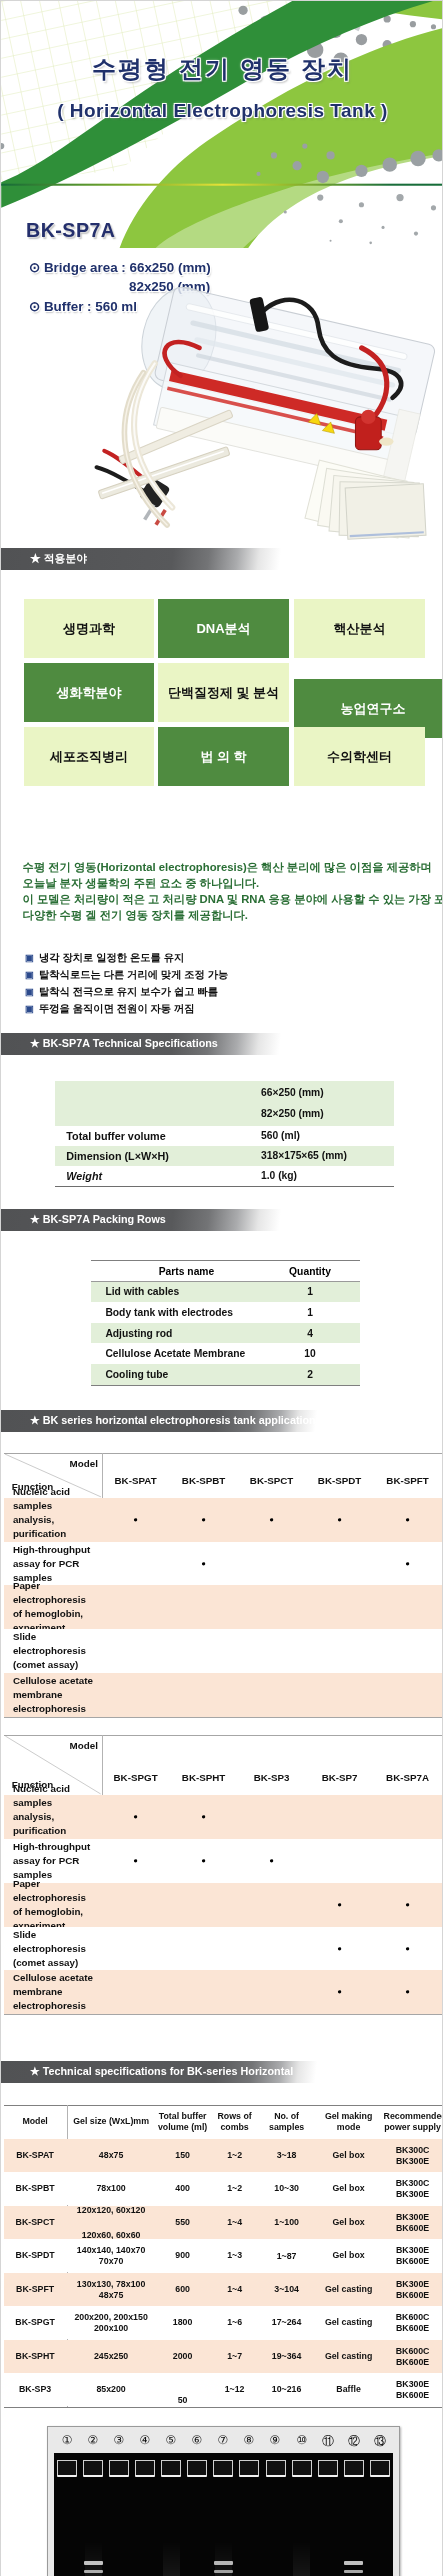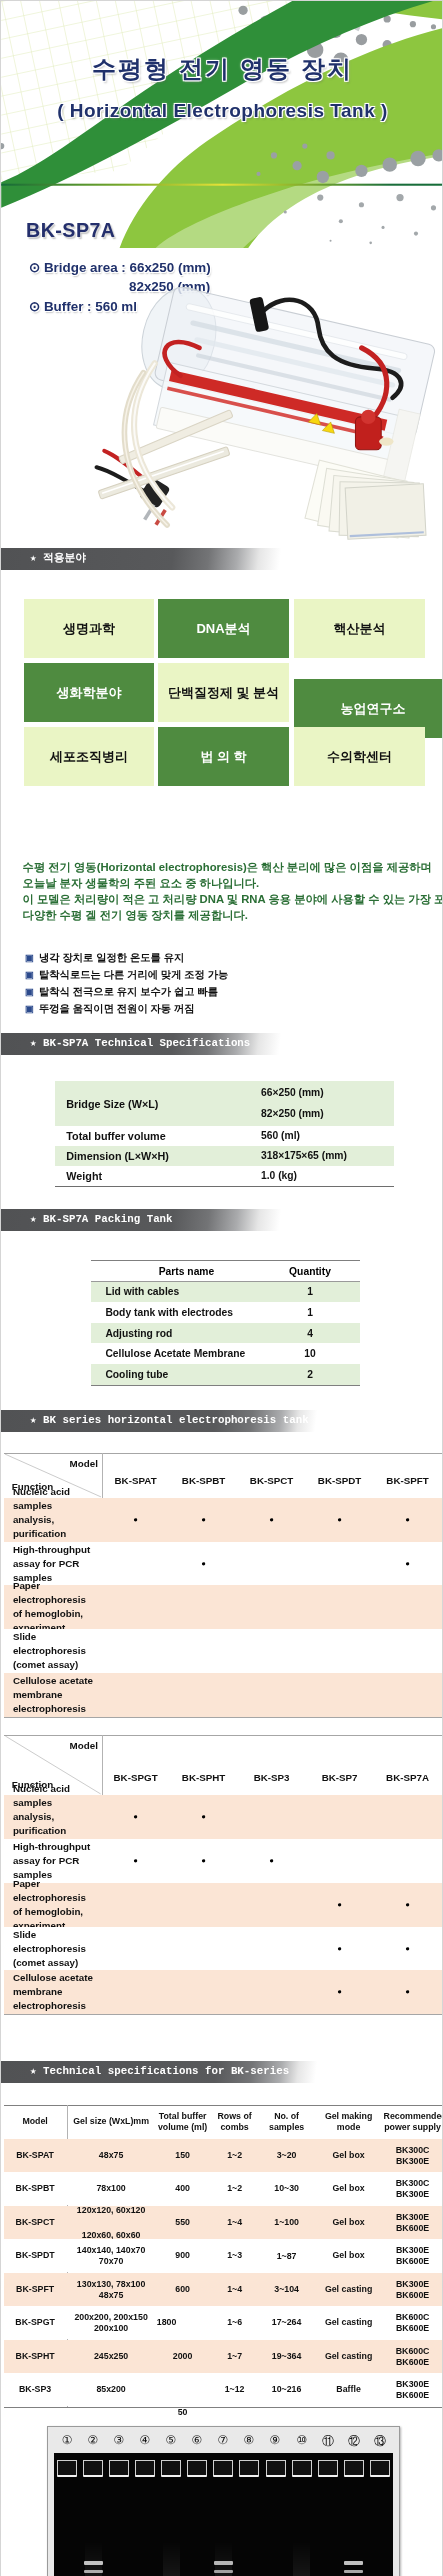--- a/index.html
+++ b/index.html
@@ -12,21 +12,21 @@
   .t1{top:52px;font-size:24px;letter-spacing:2.1px;}
   .t2{top:99px;font-size:19px;letter-spacing:0.5px;}
   
   .model-h{position:absolute;left:25px;top:218px;font-size:19.6px;font-weight:800;color:#242f6c;letter-spacing:0.5px;
            text-shadow:1px 1px 0 #d9d9d9,1.5px 1.5px 1.5px rgba(0,0,0,.25);}
   .bullet{position:absolute;font-size:13.4px;font-weight:bold;color:#20316b;
           text-shadow:-1px -1px 0 #fff,1px -1px 0 #fff,-1px 1px 0 #fff,1px 1px 0 #fff,1px 1.5px 1.5px rgba(80,80,80,.35);}
   
   .secbar{position:absolute;left:0;width:357px;height:21.6px;line-height:21.6px;color:#fff;font-size:10.8px;font-weight:bold;
           padding-left:29px;box-sizing:border-box;
-          background:linear-gradient(97deg,#515254 0%,#58595b 48%,#737476 58%,#aaabad 66%,#e6e6e6 72%,#ffffff 78%);font-family:Liberation Mono, monospace;}
+          background:linear-gradient(97deg,#515254 0%,#58595b 48%,#737476 58%,#aaabad 66%,#e6e6e6 72%,#ffffff 78%);}
   .secbar.wide{background:linear-gradient(97deg,#515254 0%,#58595b 60%,#737476 70%,#aaabad 78%,#e6e6e6 83%,#ffffff 88%);}
   
   .gcell{position:absolute;display:flex;align-items:center;justify-content:center;
          font-size:13px;font-weight:bold;}
   .gcell.light{background:#eaf5c5;color:#111;}
   .gcell.dark{background:#4f8b40;color:#fff;}
   
   .fline{position:absolute;left:21.6px;font-size:11.3px;font-weight:bold;color:#2a6e35;white-space:nowrap;}
   .bline{position:absolute;left:24px;font-size:10.3px;font-weight:bold;color:#111;white-space:nowrap;}
   .bline .sq{color:#2c4a8c;margin-right:5.2px;font-size:9.3px;}
@@ -222,21 +222,21 @@
         </g>
       <g transform="translate(488,390) rotate(-3)">
           <rect width="152" height="100" fill="#f1f0e6" stroke="#d3d4ca" stroke-width="2"></rect>
           <rect x="4" y="92" width="144" height="4" fill="#aebfdc"></rect>
         </g>
     </g>
   </svg>
 
   <div class="secbar" style="top:547px">★ 적용분야</div>
   <div class="secbar" style="top:1032px">★ BK-SP7A Technical Specifications</div>
-  <div class="secbar" style="top:1208px">★ BK-SP7A Packing Tank</div>
+  <div class="secbar" style="top:1208px">★ BK-SP7A Packing Rows</div>
   <div class="secbar wide" style="top:1409px">★ BK series horizontal electrophoresis tank application list</div>
   <div class="secbar wide" style="top:2060px">★ Technical specifications for BK-series Horizontal Electrophoresis</div>
 
   <div id="apps-grid">
       <div class="gcell light" style="left: 23px; top: 598px; width: 130px; height: 59px;">생명과학</div>
       <div class="gcell dark" style="left: 157px; top: 598px; width: 131px; height: 59px;">DNA분석</div>
       <div class="gcell light" style="left: 293px; top: 598px; width: 131px; height: 59px;">핵산분석</div>
       <div class="gcell dark" style="left: 23px; top: 662px; width: 130px; height: 59px;">생화학분야</div>
       <div class="gcell light" style="left: 157px; top: 662px; width: 131px; height: 59px;">단백질정제 및 분석</div>
       <div class="gcell dark" style="left: 293px; top: 662px; width: 158px; height: 59px; margin-top: 16px;">농업연구소</div>
@@ -252,40 +252,39 @@
     </div>
   <div id="feat-bullets">
       <div class="bline" style="top: 950px;"><span class="sq">▣</span><span>냉각 장치로 일정한 온도를 유지</span></div>
       <div class="bline" style="top: 967px;"><span class="sq">▣</span><span>탈착식로드는 다른 거리에 맞게 조정 가능</span></div>
       <div class="bline" style="top: 984px;"><span class="sq">▣</span><span>탈착식 전극으로 유지 보수가 쉽고 빠름</span></div>
       <div class="bline" style="top: 1001px;"><span class="sq">▣</span><span>뚜껑을 움직이면 전원이 자동 꺼짐</span></div>
     </div>
   <div id="spec-table" class="abs" style="left:54px;top:1080px;width:339px;">
       <div class="hline" style="left: 0px; top: 0px; width: 339px; height: 0.5px; background: rgb(154, 154, 154);"></div>
       <div class="spec-row" style="top: 0px; height: 45px; background: rgb(226, 239, 217);">
-        <div class="spec-label" style="height: 45px;">Bridge Size (W×L)</div>
         <div class="spec-vals">
           <div class="spec-val">66×250 (mm)</div>
           <div class="spec-val">82×250 (mm)</div>
         </div>
       </div>
       <div class="spec-row" style="top: 45px; height: 19.6px; background: rgb(255, 255, 255);">
         <div class="spec-label" style="height: 19.6px;">Total buffer volume</div>
         <div class="spec-vals">
           <div class="spec-val">560 (ml)</div>
         </div>
       </div>
       <div class="spec-row" style="top: 65px; height: 20px; background: rgb(226, 239, 217);">
         <div class="spec-label" style="height: 20px;">Dimension (L×W×H)</div>
         <div class="spec-vals">
           <div class="spec-val">318×175×65 (mm)</div>
         </div>
       </div>
       <div class="spec-row" style="top: 85px; height: 19.6px; background: rgb(255, 255, 255);">
-        <div class="spec-label" style="height: 19.6px;">Weight</div>
+        <div class="spec-label" style="height: 19.6px; font-style: italic;">Weight</div>
         <div class="spec-vals">
           <div class="spec-val">1.0 (kg)</div>
         </div>
       </div>
       <div class="hline" style="left: 0px; top: 105px; width: 339px; height: 1px; background: rgb(110, 110, 110);"></div>
     </div>
   <div id="pack-table" class="abs" style="left:90px;top:1259px;width:269px;">
       <div class="hline" style="left: 0px; top: 0px; width: 269px; height: 1px; background: rgb(127, 127, 127);"></div>
       <div class="pack-row" style="top: 1px; height: 20px;">
         <div style="position: absolute; left: 49px; width: 93px; text-align: center; font-size: 10.3px; font-weight: bold;">Parts name</div>
@@ -465,21 +464,21 @@
         <div class="bt-c" style="left: 63px; top: 0px; width: 89px; height: 33px;">
           <div>48x75</div>
         </div>
         <div class="bt-c" style="left: 152px; top: 0px; width: 54px; height: 33px;">
           <div>150</div>
         </div>
         <div class="bt-c" style="left: 206px; top: 0px; width: 50px; height: 33px;">
           <div>1~2</div>
         </div>
         <div class="bt-c" style="left: 256px; top: 0px; width: 54px; height: 33px;">
-          <div>3~20</div>
+          <div>3~18</div>
         </div>
         <div class="bt-c" style="left: 310px; top: 0px; width: 70px; height: 33px;">
           <div>Gel box</div>
         </div>
         <div class="bt-c" style="left: 380px; top: 0px; width: 58px; height: 33px;">
           <div>BK300C</div>
           <div>BK300E</div>
         </div>
       </div>
       <div style="position: absolute; left: 0px; top: 67px; width: 438px; height: 33px; background: rgb(255, 255, 255);">
@@ -582,21 +581,21 @@
         </div>
       </div>
       <div style="position: absolute; left: 0px; top: 201px; width: 438px; height: 33px; background: rgb(255, 255, 255);">
         <div class="bt-c" style="left: 0px; top: 0px; width: 63px; height: 33px;">
           <div>BK-SPGT</div>
         </div>
         <div class="bt-c" style="left: 63px; top: 0px; width: 89px; height: 33px;">
           <div>200x200, 200x150</div>
           <div>200x100</div>
         </div>
-        <div class="bt-c" style="left: 136px; top: 0px; width: 54px; height: 33px;">
+        <div class="bt-c" style="left: 152px; top: 0px; width: 54px; height: 33px;">
           <div>1800</div>
         </div>
         <div class="bt-c" style="left: 206px; top: 0px; width: 50px; height: 33px;">
           <div>1~6</div>
         </div>
         <div class="bt-c" style="left: 256px; top: 0px; width: 54px; height: 33px;">
           <div>17~264</div>
         </div>
         <div class="bt-c" style="left: 310px; top: 0px; width: 70px; height: 33px;">
           <div>Gel casting</div>
@@ -630,21 +629,21 @@
           <div>BK600E</div>
         </div>
       </div>
       <div style="position: absolute; left: 0px; top: 268px; width: 438px; height: 33px; background: rgb(255, 255, 255);">
         <div class="bt-c" style="left: 0px; top: 0px; width: 63px; height: 33px;">
           <div>BK-SP3</div>
         </div>
         <div class="bt-c" style="left: 63px; top: 0px; width: 89px; height: 33px;">
           <div>85x200</div>
         </div>
-        <div class="bt-c" style="left: 152px; top: 16px; width: 54px; height: 46px;">
+        <div class="bt-c" style="left: 152px; top: 4px; width: 54px; height: 46px;">
           <div>50</div>
         </div>
         <div class="bt-c" style="left: 206px; top: 0px; width: 50px; height: 33px;">
           <div>1~12</div>
         </div>
         <div class="bt-c" style="left: 256px; top: 0px; width: 54px; height: 33px;">
           <div>10~216</div>
         </div>
         <div class="bt-c" style="left: 310px; top: 0px; width: 70px; height: 33px;">
           <div>Baffle</div>

